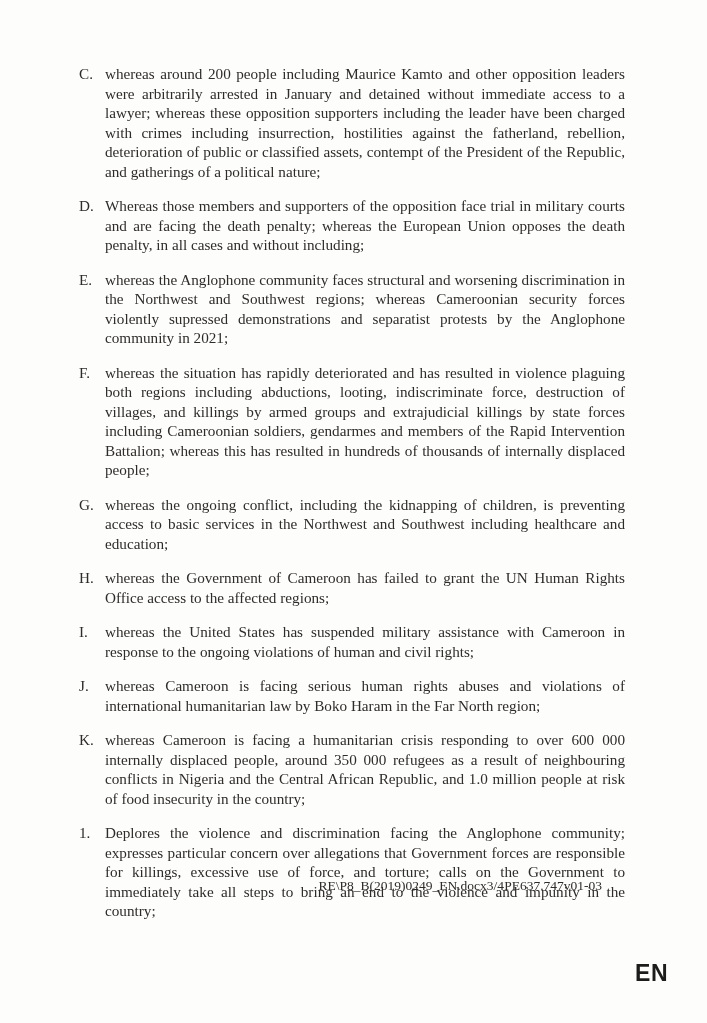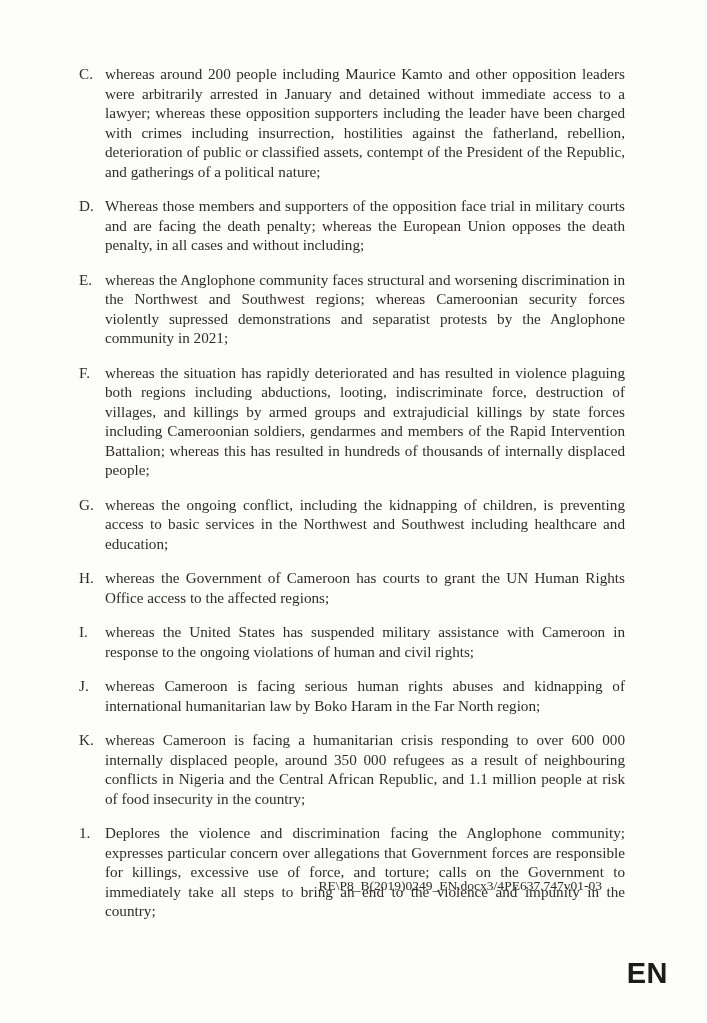--- a/index.html
+++ b/index.html
@@ -46,21 +46,21 @@
     align-items: baseline;
     font-size: 13.5px;
     line-height: 17px;
   }
   .lang-code {
     position: absolute;
     top: 958px;
     right: 39px;
     font-family: "Liberation Sans", "DejaVu Sans", sans-serif;
     font-weight: 700;
-    font-size: 29px;
+    font-size: 23px;
     line-height: 30px;
     color: #1c1c1a;
     letter-spacing: 0.5px;
   }
 </style>
 </head>
 <body>
 
 <div class="page">
 
@@ -86,36 +86,36 @@
       <span class="ptext">whereas the situation has rapidly deteriorated and has resulted in violence plaguing both regions including abductions, looting, indiscriminate force, destruction of villages, and killings by armed groups and extrajudicial killings by state forces including Cameroonian soldiers, gendarmes and members of the Rapid Intervention Battalion; whereas this has resulted in hundreds of thousands of internally displaced people;</span>
     </div>
 
     <div class="para">
       <span class="plabel">G.</span>
       <span class="ptext">whereas the ongoing conflict, including the kidnapping of children, is preventing access to basic services in the Northwest and Southwest including healthcare and education;</span>
     </div>
 
     <div class="para">
       <span class="plabel">H.</span>
-      <span class="ptext">whereas the Government of Cameroon has courts to grant the UN Human Rights Office access to the affected regions;</span>
+      <span class="ptext">whereas the Government of Cameroon has failed to grant the UN Human Rights Office access to the affected regions;</span>
     </div>
 
     <div class="para">
       <span class="plabel">I.</span>
       <span class="ptext">whereas the United States has suspended military assistance with Cameroon in response to the ongoing violations of human and civil rights;</span>
     </div>
 
     <div class="para">
       <span class="plabel">J.</span>
-      <span class="ptext">whereas Cameroon is facing serious human rights abuses and kidnapping of international humanitarian law by Boko Haram in the Far North region;</span>
+      <span class="ptext">whereas Cameroon is facing serious human rights abuses and violations of international humanitarian law by Boko Haram in the Far North region;</span>
     </div>
 
     <div class="para">
       <span class="plabel">K.</span>
-      <span class="ptext">whereas Cameroon is facing a humanitarian crisis responding to over 600 000 internally displaced people, around 350 000 refugees as a result of neighbouring conflicts in Nigeria and the Central African Republic, and 1.1 million people at risk of food insecurity in the country;</span>
+      <span class="ptext">whereas Cameroon is facing a humanitarian crisis responding to over 600 000 internally displaced people, around 350 000 refugees as a result of neighbouring conflicts in Nigeria and the Central African Republic, and 1.0 million people at risk of food insecurity in the country;</span>
     </div>
 
     <div class="para">
       <span class="plabel">1.</span>
       <span class="ptext">Deplores the violence and discrimination facing the Anglophone community; expresses particular concern over allegations that Government forces are responsible for killings, excessive use of force, and torture; calls on the Government to immediately take all steps to bring an end to the violence and impunity in the country;</span>
     </div>
 
   </div>
 
   <div class="footer">

